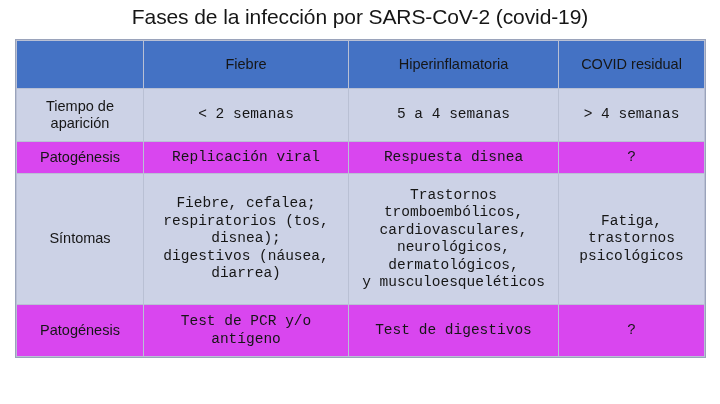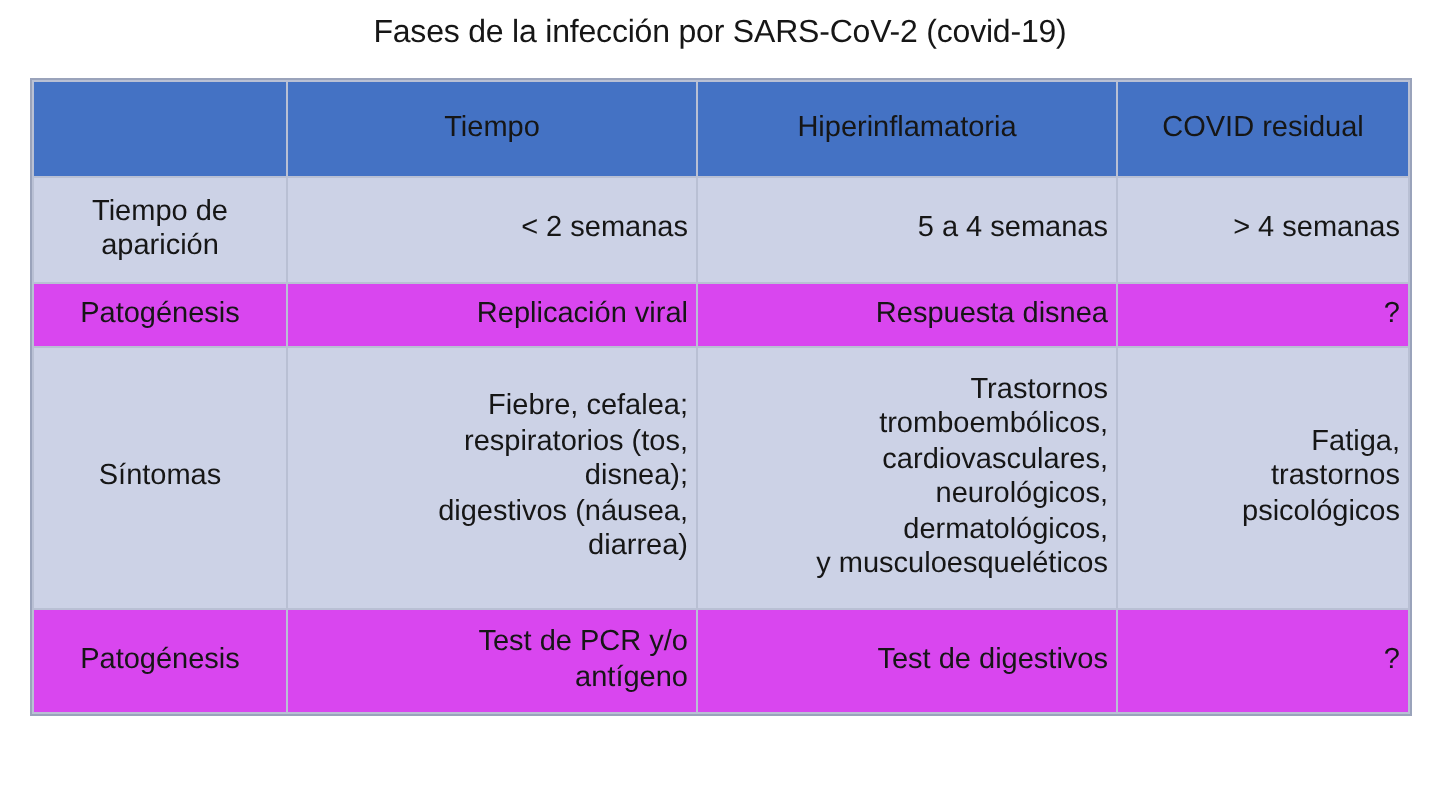--- a/index.html
+++ b/index.html
@@ -23,21 +23,21 @@
     background: #ffffff;
   }
 
   
   #slide-title {
     position: absolute;
     left: 0;
     top: 2px;
     width: 720px;
     text-align: center;
-    font-size: 16px;
+    font-size: 21px;
     font-weight: 400;
     letter-spacing: -0.1px;
     color: #161616;
     line-height: 30px;
     white-space: nowrap;
   }
 
   
   #phase-table {
     position: absolute;
@@ -82,21 +82,22 @@
 
   
   tbody tr.shade-dark  td { background: #ccd2e6; }
   tbody tr.shade-light td { background: #d946ef; }
 
   td.rowhead {
     text-align: center;
     padding-left: 7px;
   }
   td.cell {
-    text-align: right;
+    text-align: center;
+    font-family: Liberation Mono, monospace;
   }
 
   tr.r-tiempo td       { height: 46px; }
   tr.r-patogenesis td  { height: 25px; }
   tr.r-sintomas td     { height: 124px; }
   tr.r-diagnostico td  { height: 45px; }
 
   tr.r-sintomas td.rowhead,
   tr.r-tiempo  td.rowhead,
   tr.r-diagnostico td.rowhead { vertical-align: top; padding-top: 4px; }
@@ -115,21 +116,21 @@
     <colgroup>
       <col class="c0">
         <col class="c1">
         <col class="c2">
         <col class="c3">
     </colgroup>
 
     <thead>
       <tr>
         <th class="corner"></th>
-        <th>Tiempo</th>
+        <th>Fiebre</th>
         <th>Hiperinflamatoria</th>
         <th class="last">COVID residual</th>
       </tr>
     </thead>
 
     <tbody>
 
       <tr class="shade-dark r-tiempo">
         <td class="rowhead">Tiempo de aparición</td>
         <td class="cell">&lt; 2 semanas</td>

